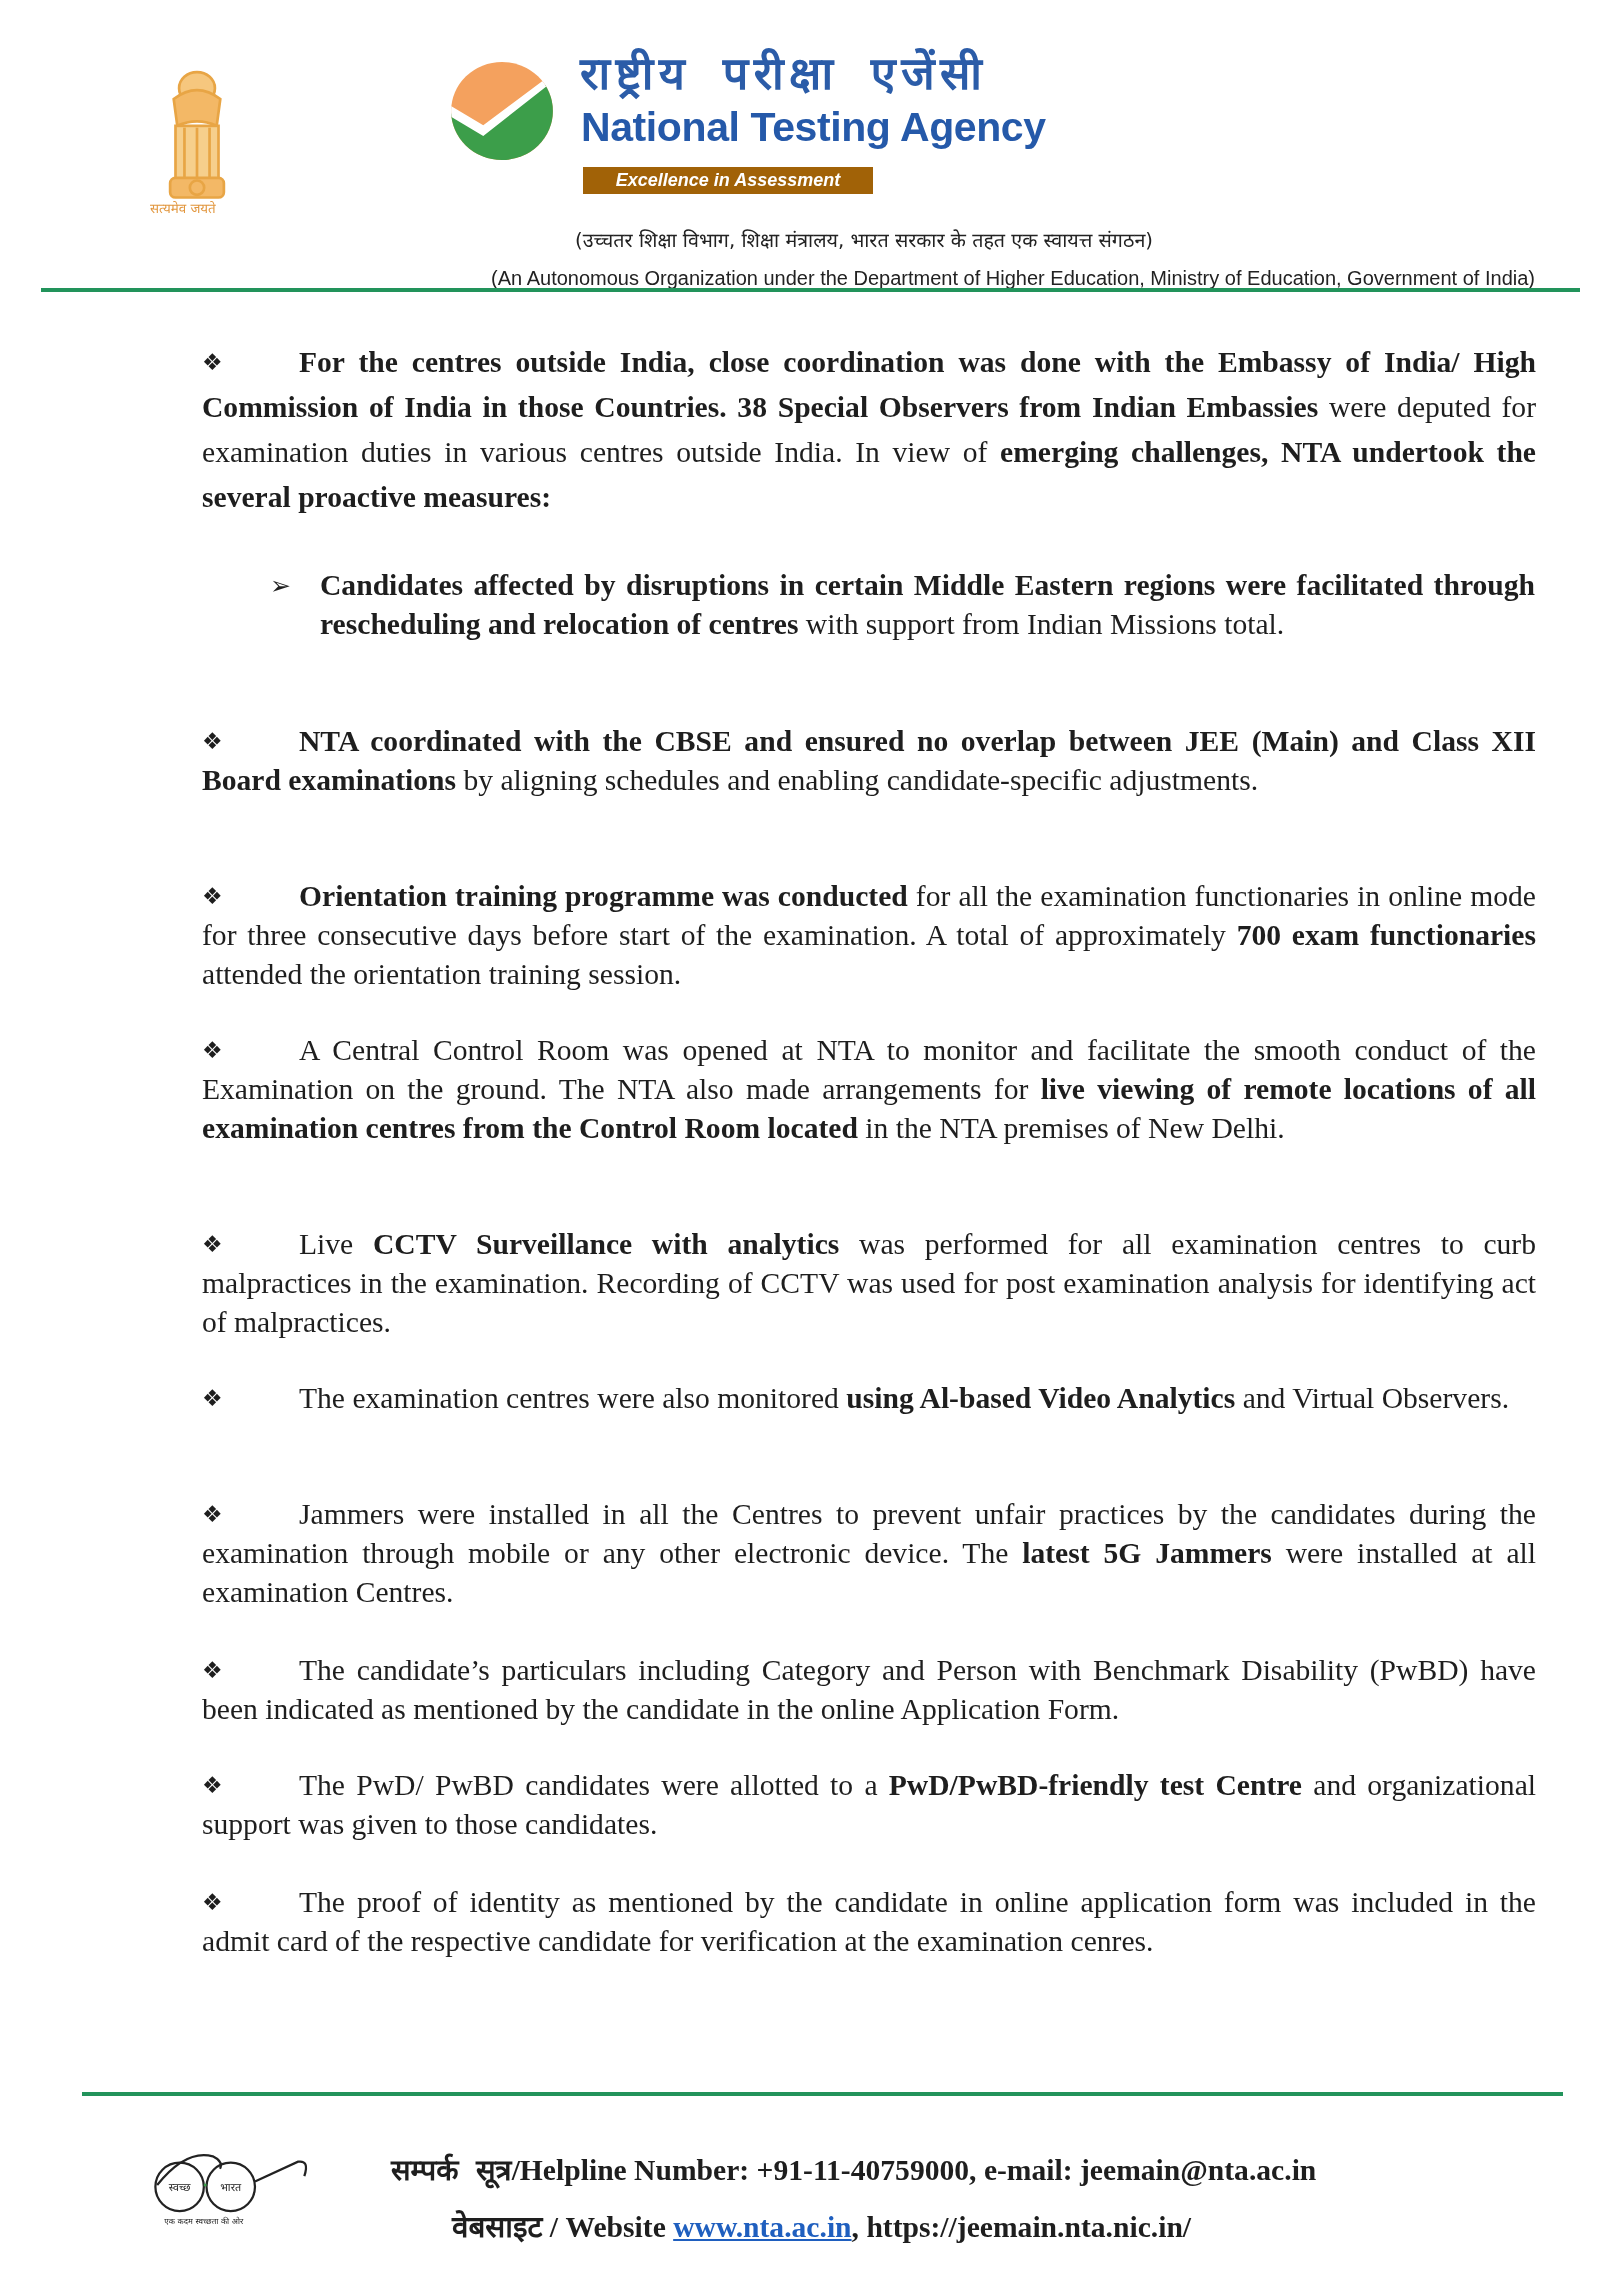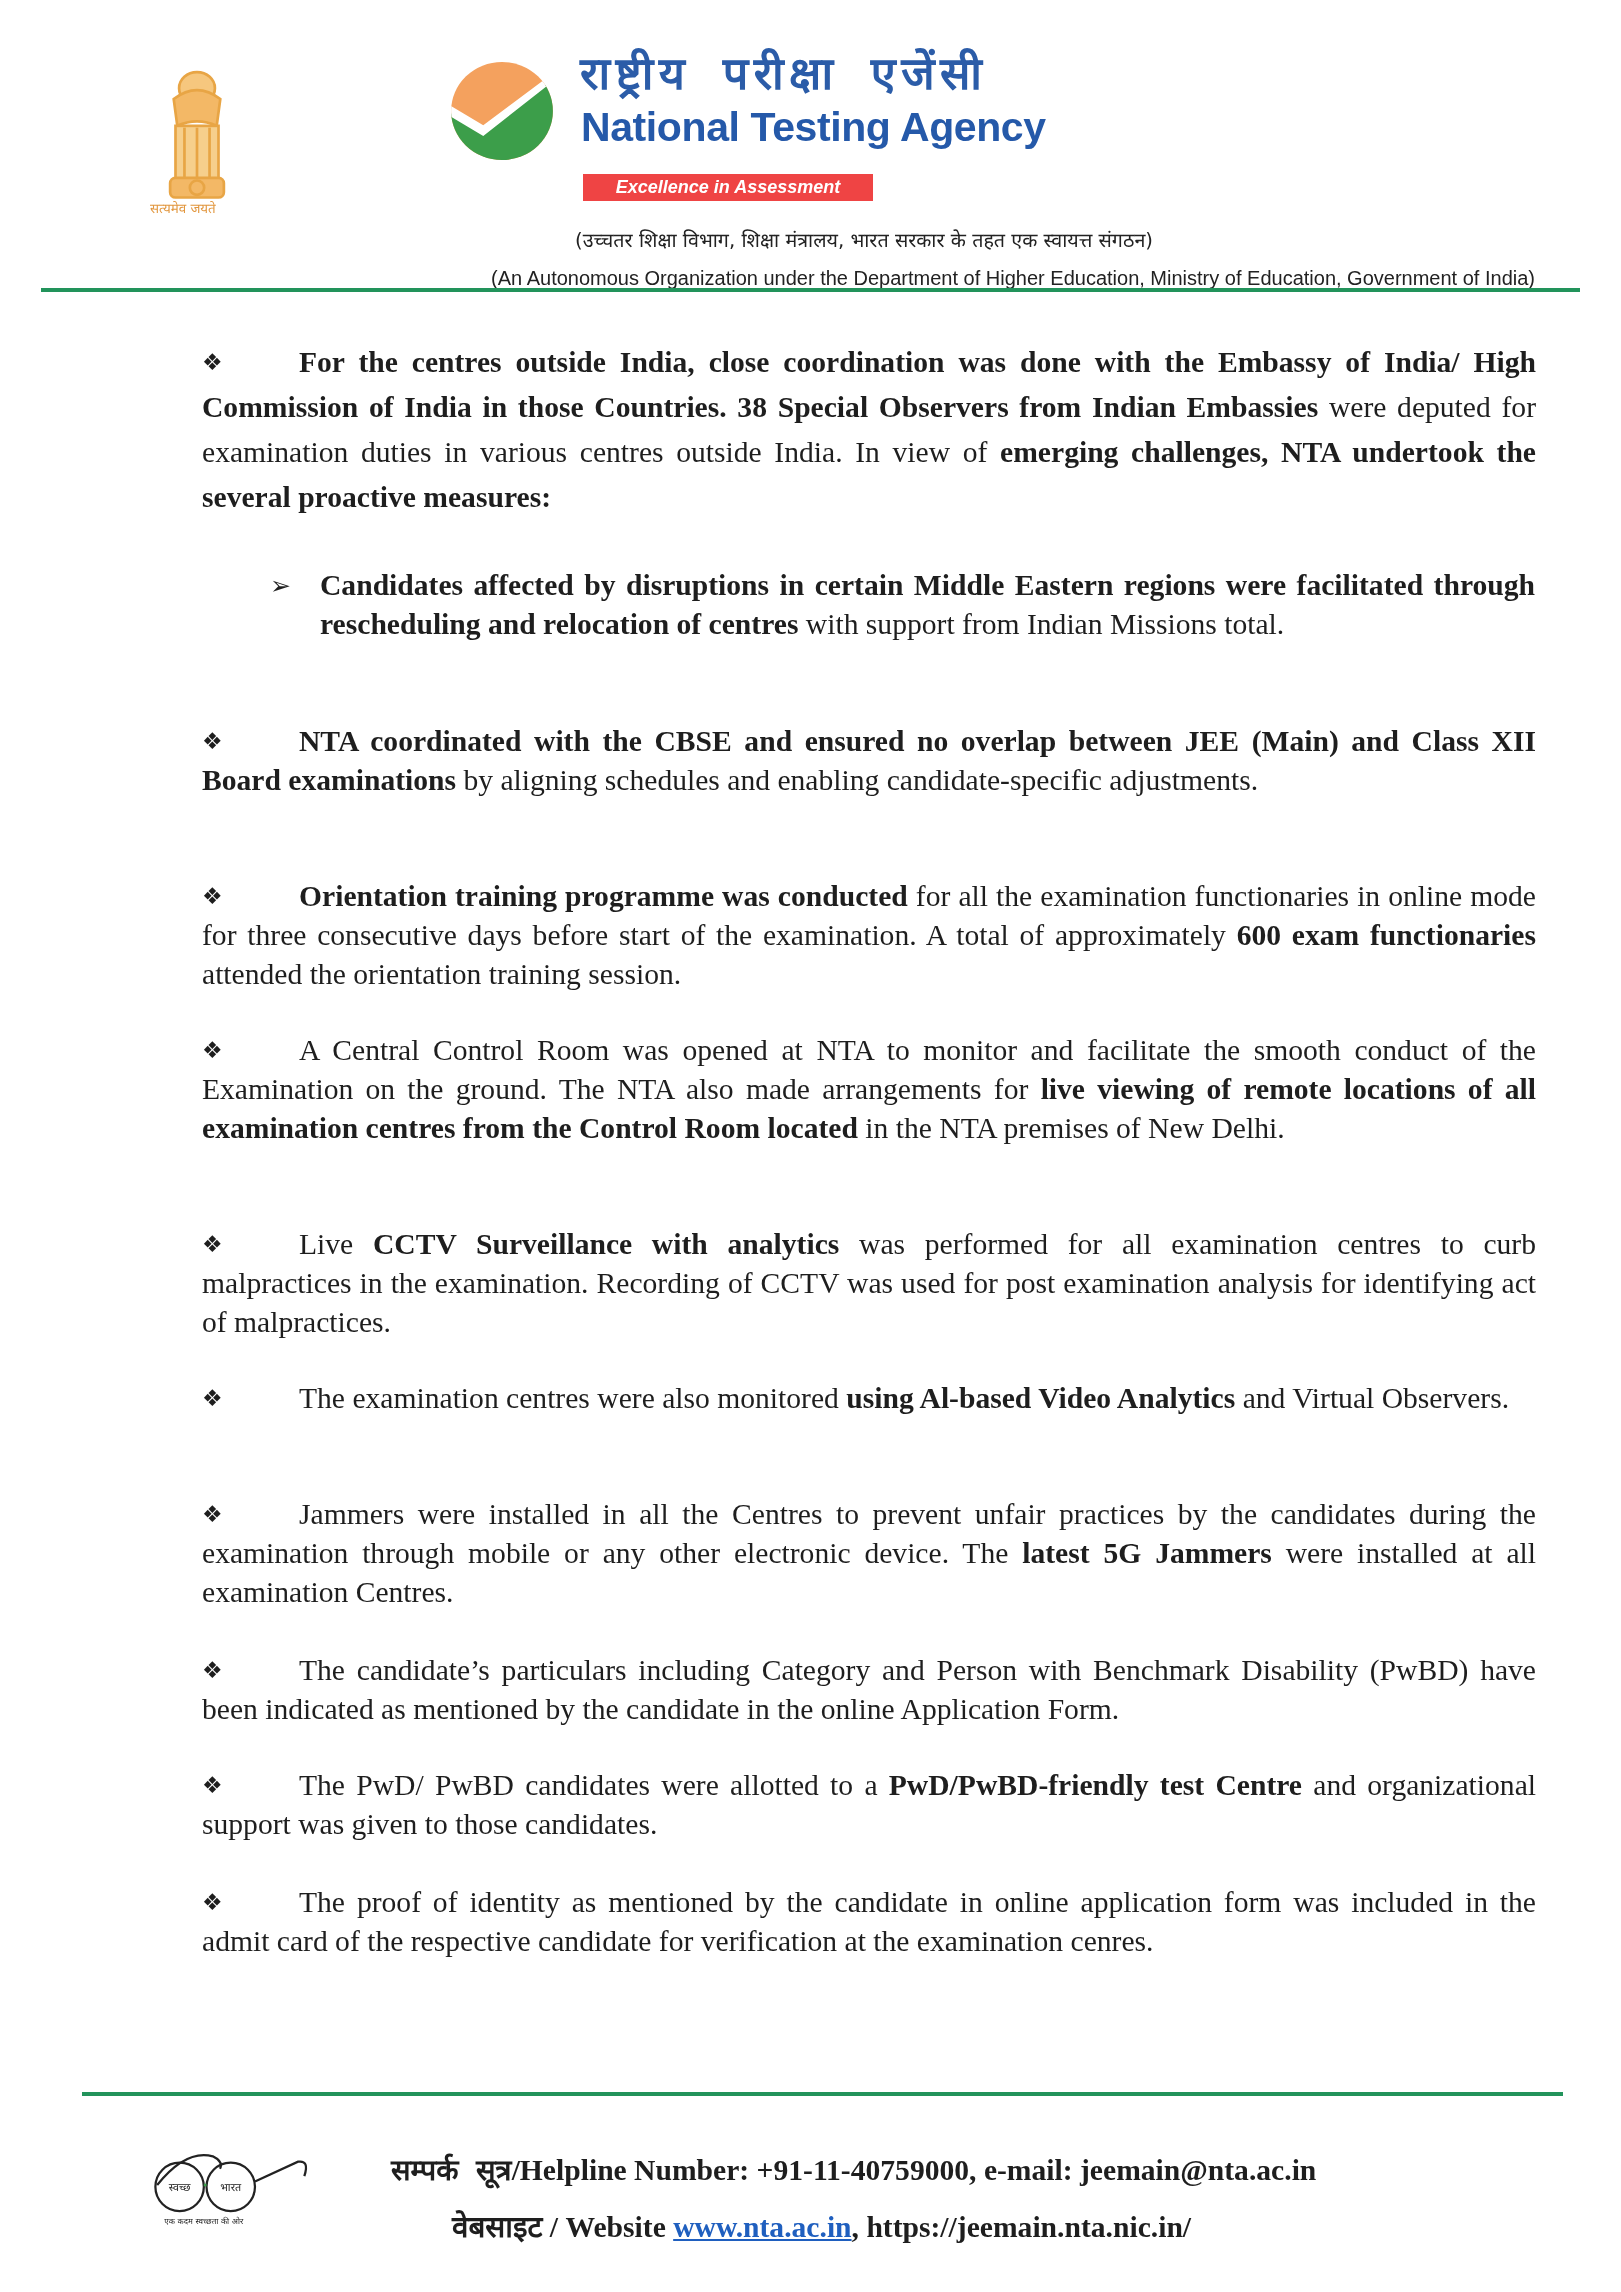--- a/index.html
+++ b/index.html
@@ -7,23 +7,23 @@
 
   
   .emblem { position: absolute; left: 154px; top: 63px; width: 86px; height: 166px; }
   .emblem-motto { position: absolute; left: 150px; top: 199px; width: 99px; text-align: left;
     font-family: "DejaVu Sans", sans-serif; font-size: 13.4px; color: #e2973f; }
   .nta-logo { position: absolute; left: 450px; top: 61px; width: 104px; height: 100px; }
   .hi-title { position: absolute; left: 580px; top: 41px; font-family: Liberation Mono, monospace;
     font-size: 45px; color: #2b5ca8; letter-spacing: 5.4px; white-space: nowrap; font-weight: bold; }
   .en-title { position: absolute; left: 581px; top: 104px; font-family: "Liberation Sans", sans-serif;
     font-size: 41px; font-weight: bold; color: #2559a9; white-space: nowrap; letter-spacing: -0.4px; }
-  .tagline { position: absolute; left: 583px; top: 167px; width: 290px; height: 27px; background: #ef4444;
+  .tagline { position: absolute; left: 583px; top: 167px; width: 290px; height: 27px; background: #a16207;
     color: #ffffff; font-family: "Liberation Sans", sans-serif; font-style: italic; font-weight: bold;
-    font-size: 18px; line-height: 27px; text-align: center; white-space: nowrap; margin-top: 7px; }
+    font-size: 18px; line-height: 27px; text-align: center; white-space: nowrap; }
   .sub-hi { position: absolute; left: 0; width: 1728px; top: 226px; text-align: center;
     font-family: "DejaVu Sans", sans-serif; font-size: 19.7px; color: #222; white-space: nowrap; }
   .sub-en { position: absolute; right: 86px; top: 267px; font-family: "Liberation Sans", sans-serif;
     font-size: 20px; color: #222; white-space: nowrap; text-align: center; }
   .rule { position: absolute; height: 3.6px; background: #22935b; }
   .rule.top { left: 41px; width: 1539px; top: 288px; }
   .rule.bottom { left: 82px; width: 1481px; top: 2092px; }
 
   
   .body-text { position: absolute; left: 202px; width: 1334px; top: 0; font-family: "Liberation Serif", serif;
@@ -80,21 +80,21 @@
 <div class="en-title">National Testing Agency</div>
 <div class="tagline">Excellence in Assessment</div>
 <div class="sub-hi">(उच्चतर शिक्षा विभाग, शिक्षा मंत्रालय, भारत सरकार के तहत एक स्वायत्त संगठन)</div>
 <div class="sub-en">(An Autonomous Organization under the Department of Higher Education, Ministry of Education, Government of India)</div>
 <div class="rule top"></div>
 
 <div class="body-text">
   <p class="para first" id="p0" style="top:340px;"><span class="bullet">❖</span><b>For the centres outside India, close coordination was done with the Embassy of India/ High Commission of India in those Countries.  38 Special Observers from Indian Embassies</b><span> were deputed for examination duties in various centres outside India.  In view of </span><b>emerging challenges, NTA undertook the several proactive measures:</b></p>
   <div class="sub-item" id="s0" style="top:566px;"><span class="arrow">➢</span><b>Candidates affected by disruptions in certain Middle Eastern regions were facilitated through rescheduling and relocation of centres</b><span> with support from Indian Missions total.</span></div>
   <p class="para" id="p1" style="top:722px;"><span class="bullet">❖</span><b>NTA coordinated with the CBSE and ensured no overlap between JEE (Main) and Class XII Board examinations</b><span> by aligning schedules and enabling candidate-specific adjustments.</span></p>
-  <p class="para" id="p2" style="top:877px;"><span class="bullet">❖</span><b>Orientation training programme was conducted</b><span> for all the examination functionaries in online mode for three consecutive days before start of the examination.  A total of approximately </span><b>600 exam functionaries</b><span> attended the orientation training session.</span></p>
+  <p class="para" id="p2" style="top:877px;"><span class="bullet">❖</span><b>Orientation training programme was conducted</b><span> for all the examination functionaries in online mode for three consecutive days before start of the examination.  A total of approximately </span><b>700 exam functionaries</b><span> attended the orientation training session.</span></p>
   <p class="para" id="p3" style="top:1031px;"><span class="bullet">❖</span><span>A Central Control Room was opened at NTA to monitor and facilitate the smooth conduct of the Examination on the ground.  The NTA also made arrangements for </span><b>live viewing of remote locations of all examination centres from the Control Room located</b><span> in the NTA premises of New Delhi.</span></p>
   <p class="para" id="p4" style="top:1225px;"><span class="bullet">❖</span><span>Live </span><b>CCTV Surveillance with analytics</b><span> was performed for all examination centres to curb malpractices in the examination. Recording of CCTV was used for post examination analysis for identifying act of malpractices.</span></p>
   <p class="para" id="p5" style="top:1379px;"><span class="bullet">❖</span><span>The examination centres were also monitored </span><b>using Al-based Video Analytics</b><span> and Virtual Observers.</span></p>
   <p class="para" id="p6" style="top:1495px;"><span class="bullet">❖</span><span>Jammers were installed in all the Centres to prevent unfair practices by the candidates during the examination through mobile or any other electronic device. The </span><b>latest 5G Jammers</b><span> were installed at all examination Centres.</span></p>
   <p class="para" id="p7" style="top:1651px;"><span class="bullet">❖</span><span>The candidate’s particulars including Category and Person with Benchmark Disability (PwBD) have been indicated as mentioned by the candidate in the online Application Form.</span></p>
   <p class="para" id="p8" style="top:1766px;"><span class="bullet">❖</span><span>The PwD/ PwBD candidates were allotted to a </span><b>PwD/PwBD-friendly test Centre</b><span> and organizational support was given to those candidates.</span></p>
   <p class="para" id="p9" style="top:1883px;"><span class="bullet">❖</span><span>The proof of identity as mentioned by the candidate in online application form was included in the admit card of the respective candidate for verification at the examination cenres.</span></p>
 </div>
 
 <div class="rule bottom"></div>

